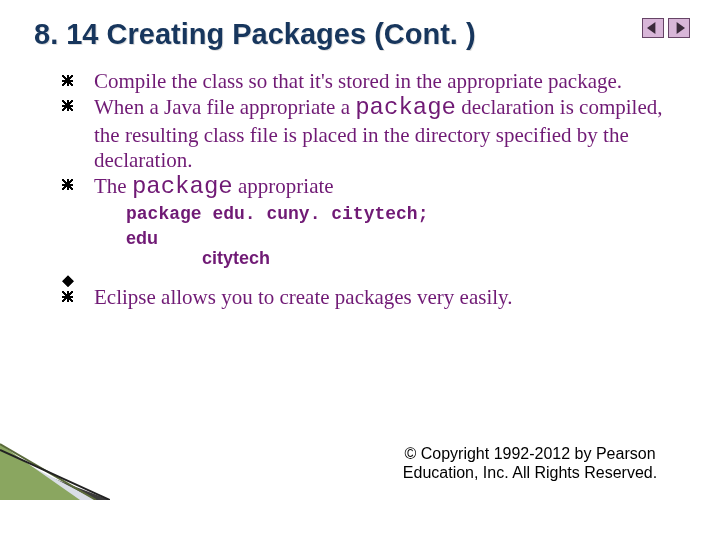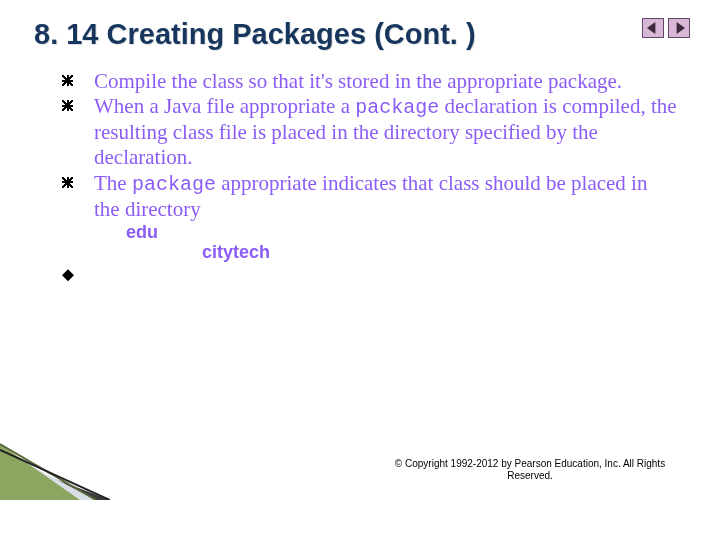--- a/index.html
+++ b/index.html
@@ -20,21 +20,21 @@
     font-weight: bold;
     font-size: 29px;
     color: #17365d;
     margin-bottom: 18px;
     text-shadow: 1px 1px 0 rgba(0,0,0,0.12);
   }
   .content {
     padding: 0 8px 0 28px;
     font-size: 21px;
     line-height: 1.20;
-    color: #8b5cf6;
+    color: #701a75;
   }
   .bullets { list-style: none; }
   .bullets > li {
     position: relative;
     padding-left: 32px;
     margin-bottom: 0;
   }
   .bullets > li::before {
     content: "";
     position: absolute;
@@ -50,21 +50,21 @@
     width: 11px; height: 11px;
     background:
       linear-gradient(#000,#000) center/2px 11px no-repeat,
       linear-gradient(#000,#000) center/11px 2px no-repeat,
       linear-gradient(45deg, transparent 45%, #000 45%, #000 55%, transparent 55%) center/11px 11px no-repeat,
       linear-gradient(-45deg, transparent 45%, #000 45%, #000 55%, transparent 55%) center/11px 11px no-repeat;
     background-color: transparent;
   }
   .mono {
     font-family: "Courier New", Courier, monospace;
-    font-size: 20px;
+    font-size: 24px;
   }
   .codeblock {
     font-family: "Courier New", Courier, monospace;
     font-weight: bold;
     font-size: 18px;
     padding-left: 32px;
     margin: 2px 0 2px 0;
   }
   .dirblock {
     font-family: Liberation Sans, sans-serif;
@@ -91,21 +91,21 @@
     align-items: center;
     justify-content: center;
   }
   .nav-btn svg { width: 12px; height: 12px; }
   .copyright {
     position: absolute;
     bottom: 18px;
     right: 40px;
     width: 300px;
     font-family: Arial, Helvetica, sans-serif;
-    font-size: 10px;
+    font-size: 16px;
     color: #000;
     text-align: center;
     line-height: 1.2;
   }
   .corner {
     position: absolute;
     left: 0;
     bottom: 0;
     width: 110px;
     height: 70px;
@@ -138,30 +138,33 @@
       <li class="simple">
         <span>Compile the class so that it's stored in the appropriate package.</span>
       </li>
 
       <li class="simple">
         <span>When a Java file appropriate a </span><span class="mono">package</span><span> declaration is compiled, the resulting class file is placed in the directory specified by the declaration.</span>
       </li>
 
       <li class="simple">
         <span>The </span><span class="mono">package</span><span> appropriate</span>
-        <span>indicates that class should be placed in the directory</span>
+        <div class="codeblock">package edu. cuny. citytech;</div>
         <div class="dirblock">
           <span>edu</span>
           <span class="d3">citytech</span>
         </div>
       </li>
 
       <li class="gap" style="list-style:none"></li>
 
 
+      <li class="simple">
+        <span>Eclipse allows you to create packages very easily.</span>
+      </li>
 
     </ul>
   </div>
 
   <div class="copyright">© Copyright 1992-2012 by Pearson Education, Inc. All Rights Reserved.</div>
 
   <svg class="corner" viewBox="0 0 110 70">
     <polygon points="0,70 110,70 0,28" fill="#3b3b3b"></polygon>
     <polygon points="0,70 96,70 0,20" fill="#d9dee6"></polygon>
     <polygon points="0,70 80,70 0,14" fill="#8aa660"></polygon>

